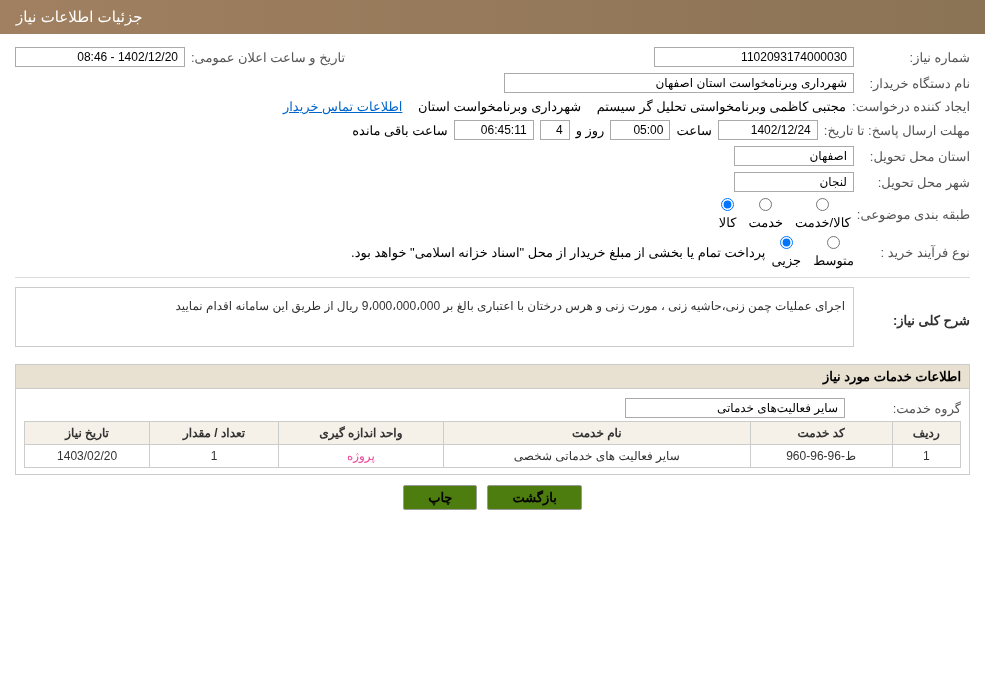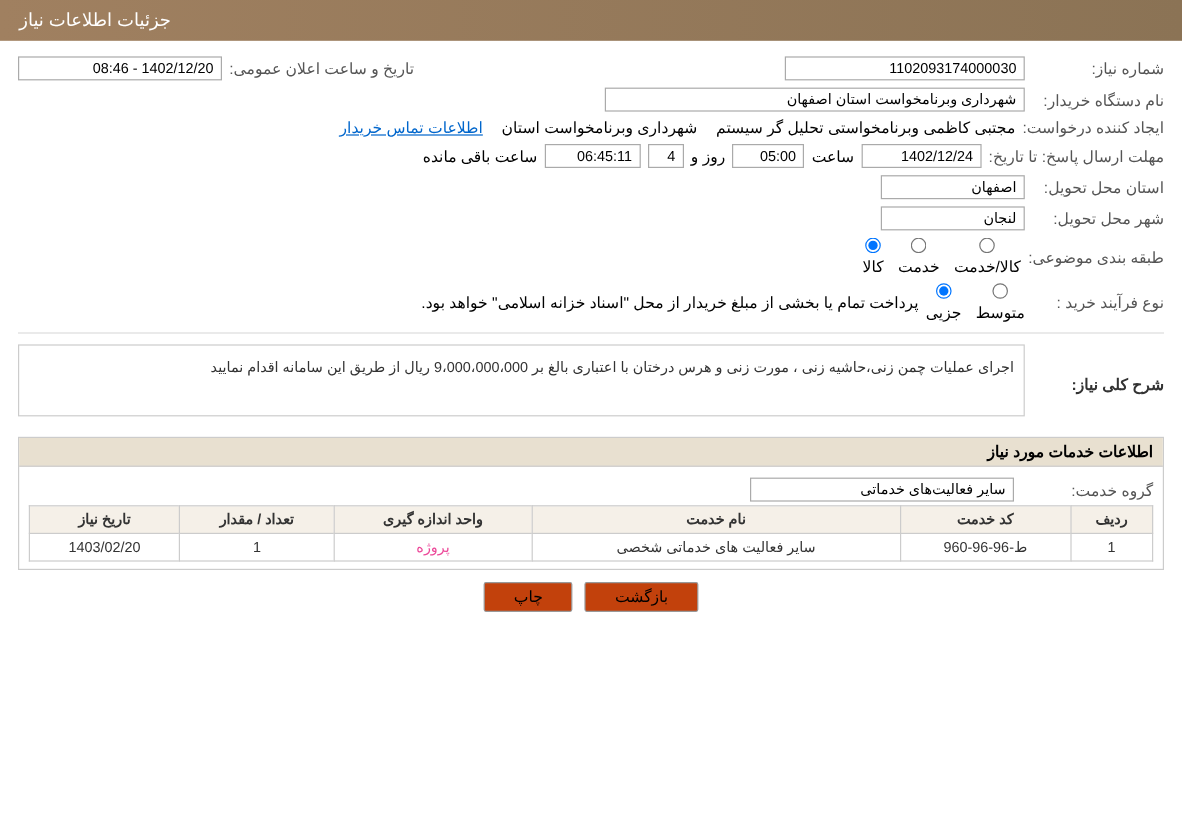--- a/index.html
+++ b/index.html
@@ -137,25 +137,26 @@
     .buttons-row {
       display: flex;
       justify-content: center;
       gap: 10px;
       margin-top: 10px;
       margin-bottom: 10px;
     }
     .btn {
       padding: 4px 24px;
       border: 1px solid #999;
-      background: #c2410c;
+      background: #4d7c0f;
       cursor: pointer;
       font-size: 13px;
       font-family: Tahoma, Arial, sans-serif;
       border-radius: 2px;
+      font-weight: bold;
     }
     .row-flex {
       display: flex;
       align-items: center;
       gap: 6px;
       direction: rtl;
       padding: 3px 0;
     }
     .separator {
       border: none;

